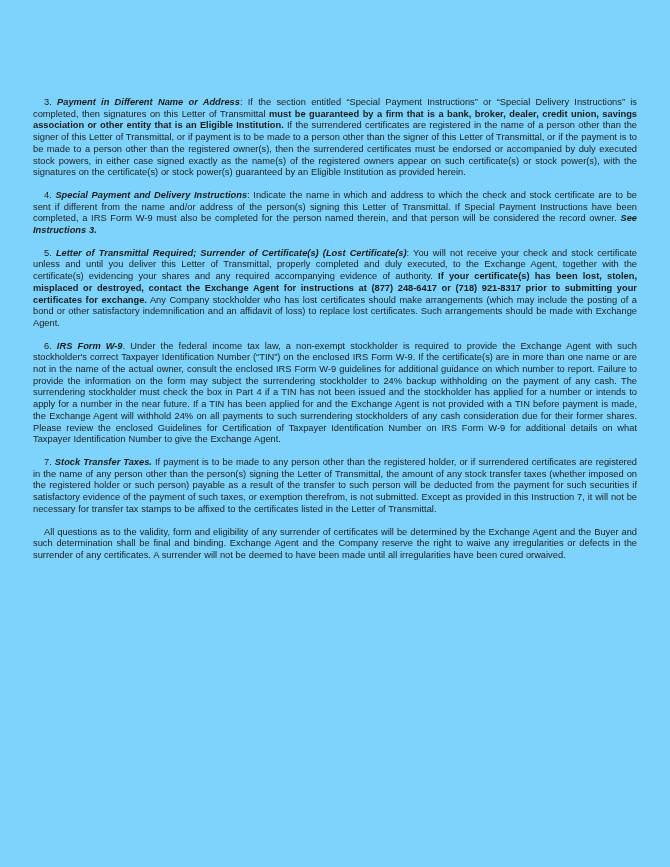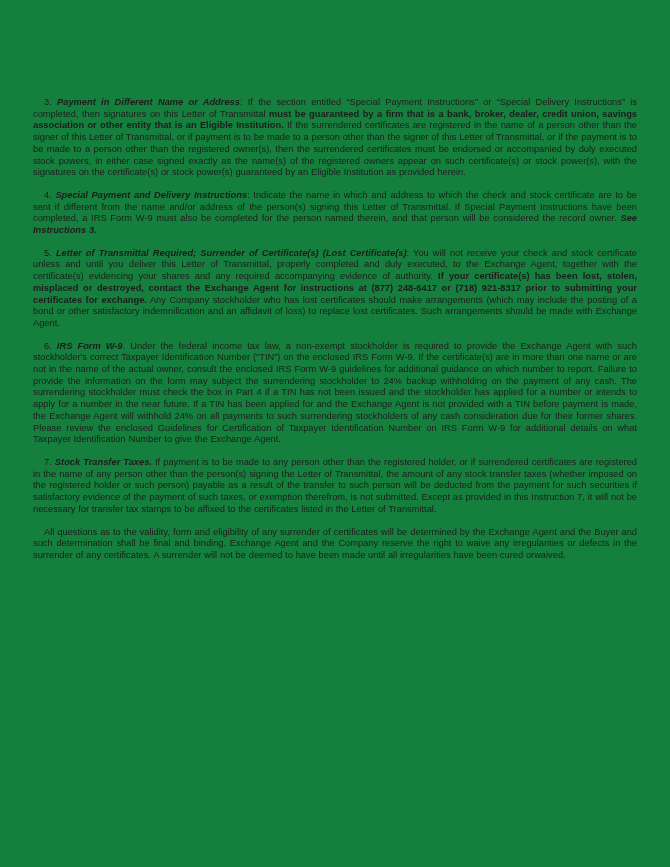--- a/index.html
+++ b/index.html
@@ -4,21 +4,21 @@
 <style>
   html, body {
     margin: 0;
     padding: 0;
     background: #ffffff;
   }
   .page {
     position: relative;
     width: 670px;
     height: 867px;
-    background: #15803d;
+    background: #7dd3fc;
     overflow: hidden;
     font-family: "Liberation Sans", sans-serif;
   }
   .doc-body {
     position: absolute;
     left: 33px;
     top: 97px;
     width: 604px;
     color: #1c1c1c;
     font-size: 9.3px;

